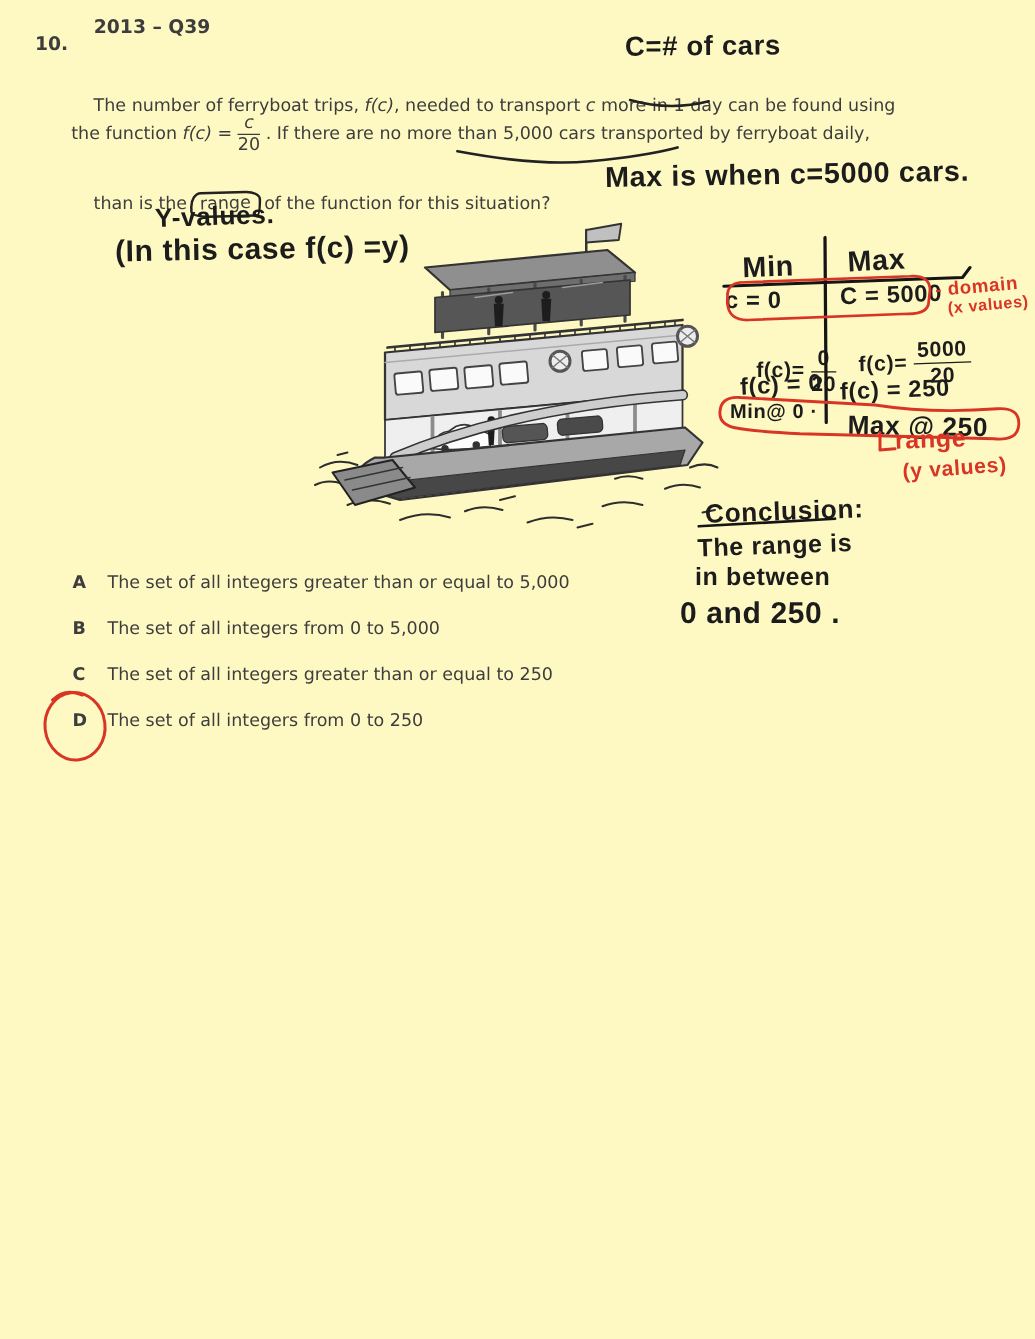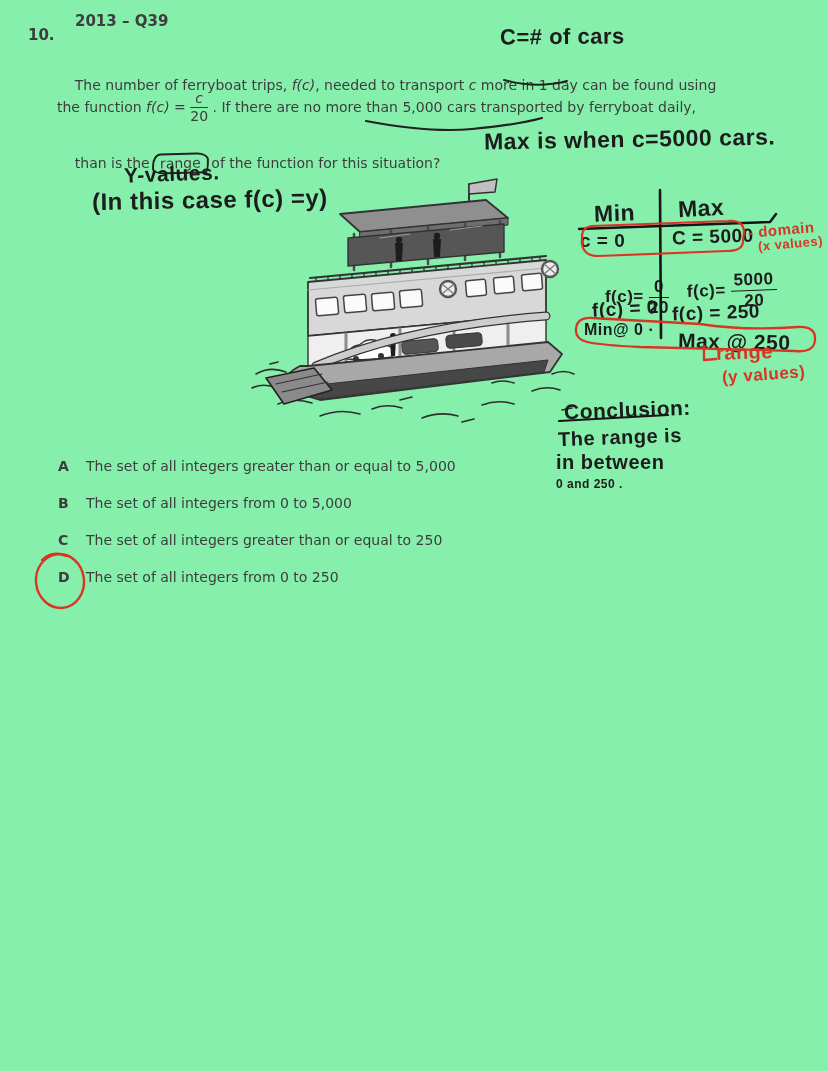--- a/index.html
+++ b/index.html
@@ -1,16 +1,16 @@
 <!DOCTYPE html>
 <html><head>
 <meta charset="utf-8">
 <style>
   html,body{margin:0;padding:0;background:#fff;}
-  #page{position:relative;width:828px;height:1071px;background:#86efac;overflow:hidden;
+  #page{position:relative;width:828px;height:1071px;background:#fef9c3;overflow:hidden;
         font-family:"DejaVu Sans",sans-serif;}
   .abs{position:absolute;}
   .print{font-size:14px;color:#3d3d3d;white-space:pre;}
   .seg{white-space:pre;}
   .mathit{font-style:italic;}
   .bold{font-weight:bold;}
   .hand{font-family:cursive, sans-serif;font-weight:600;color:#1c1c1c;white-space:pre;letter-spacing:0.5px;}
   .red{color:#d93526;}
   .frac{display:inline-block;text-align:center;vertical-align:middle;line-height:1.05;}
   .frac .num{display:block;border-bottom:1.5px solid currentColor;padding:0 3px 1px;}
@@ -166,21 +166,21 @@
 
   <div class="abs hand red" style="left:748px;top:221px;font-size:15px;transform:rotate(-5deg)">- domain</div>
   <div class="abs hand red" style="left:758px;top:236px;font-size:13px;transform:rotate(-5deg)">(x values)</div>
 
   <div class="abs hand red" style="left:716px;top:341px;font-size:20px;transform:rotate(-2deg)">range</div>
   <div class="abs hand red" style="left:722px;top:365px;font-size:17px;transform:rotate(-4deg)">(y values)</div>
 
   <div class="abs hand" style="left:564px;top:398px;font-size:21px;transform:rotate(-2deg)">Conclusion:</div>
   <div class="abs hand" style="left:558px;top:426px;font-size:20px;transform:rotate(-2deg)">The range is</div>
   <div class="abs hand" style="left:556px;top:451px;font-size:20px">in between</div>
-  <div class="abs hand" style="left:556px;top:477px;font-size:12px">0 and 250 .</div>
+  <div class="abs hand" style="left:544px;top:477px;font-size:24px">0 and 250 .</div>
 
   <div class="abs print choice" style="left:58px;top:458px">
     <span class="letter">A</span>
     <span class="seg">The set of all integers greater than or equal to 5,000</span>
   </div>
   <div class="abs print choice" style="left:58px;top:495px">
     <span class="letter">B</span>
     <span class="seg">The set of all integers from 0 to 5,000</span>
   </div>
   <div class="abs print choice" style="left:58px;top:532px">

